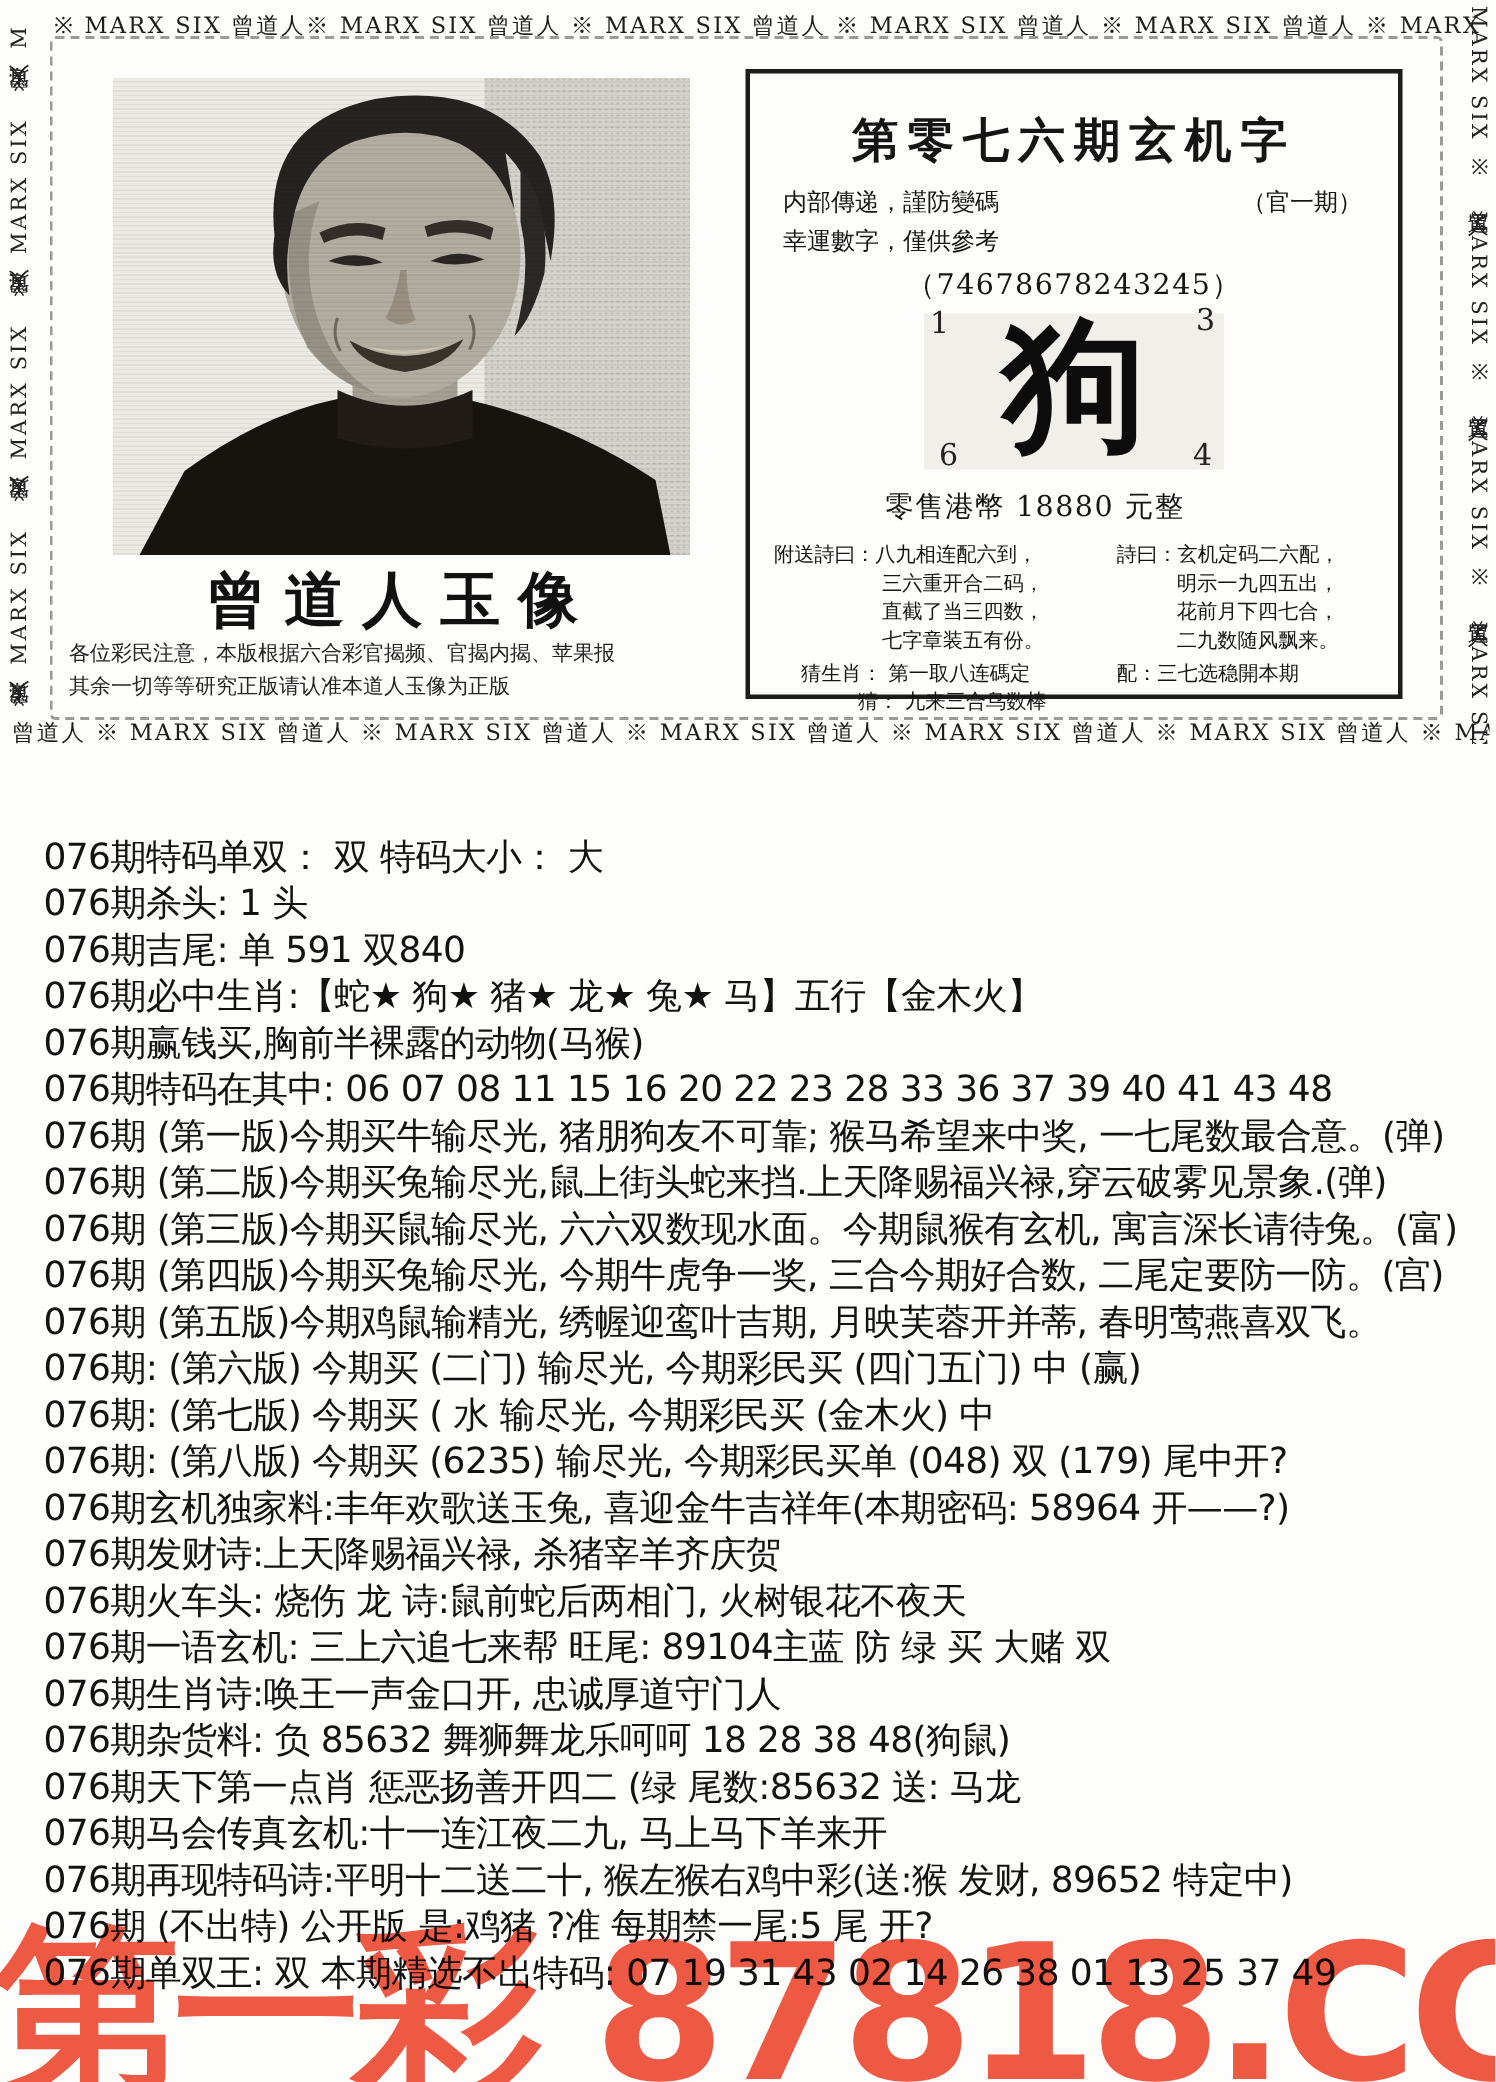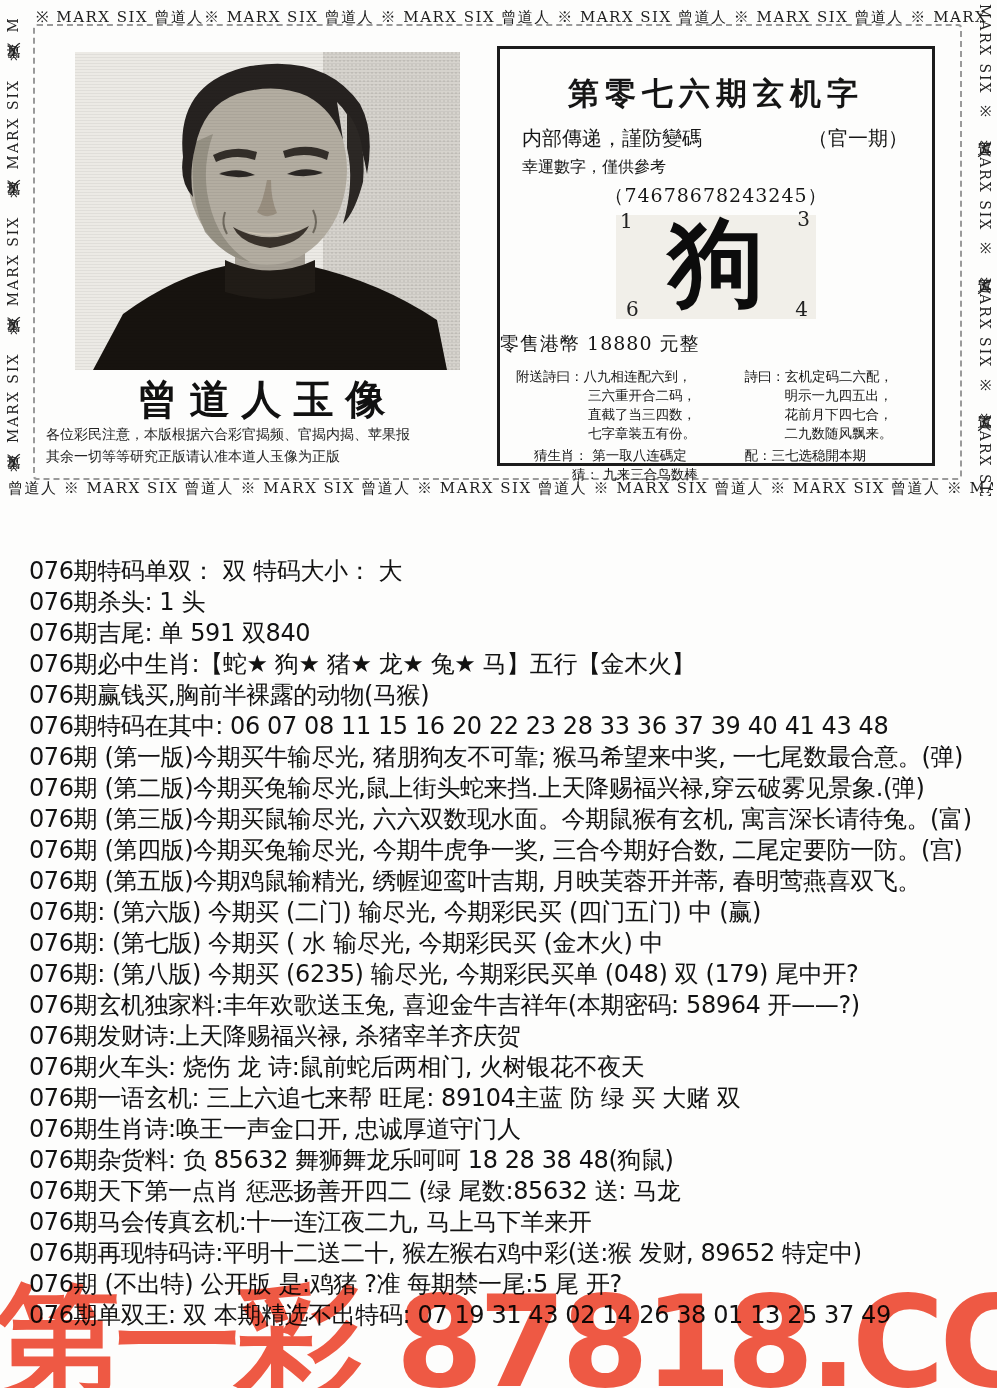--- a/index.html
+++ b/index.html
@@ -28,36 +28,36 @@
 
   
   .photo { position:absolute; left:75px; top:52px; width:385px; height:318px; overflow:hidden; }
   .photo::after { content:""; position:absolute; inset:0;
     background:repeating-linear-gradient(0deg, rgba(0,0,0,0.05) 0 1px, transparent 1px 3px);
     pointer-events:none; }
   .caption { position:absolute; left:70px; top:372px; width:395px; text-align:center;
     font-family:"DejaVu Serif","Liberation Serif",serif; font-weight:bold;
     font-size:40px; letter-spacing:12px; color:#111; }
   .notes { position:absolute; left:46px; top:424px; width:448px;
-    font-family:Liberation Mono, monospace; font-size:14px; line-height:22px; color:#242424; }
+    font-family:Liberation Sans, sans-serif; font-size:14px; line-height:22px; color:#242424; }
 
   
   .mystery-box { position:absolute; left:497px; top:46px; width:438px; height:420px;
     border:3px solid #1c1c1c; font-family:"DejaVu Serif","Liberation Serif",serif; color:#151515; box-sizing:border-box; }
   .mb-title { margin-top:24px; text-align:center; font-size:31px; font-weight:bold; letter-spacing:6px; }
-  .mb-subrow { display:flex; justify-content:space-between; padding:10px 24px 0 22px; font-size:20px; }
+  .mb-subrow { display:flex; justify-content:space-between; padding:10px 24px 0 22px; font-size:16px; }
   .mb-sub2 { padding:5px 0 0 22px; font-size:16px; }
   .mb-lucky { padding-top:5px; text-align:center; font-size:19px; letter-spacing:1px; }
   .mb-zodiac { position:relative; width:200px; height:104px; margin:6px auto 0; background:#f1efe9; }
   .zchar { position:absolute; left:50%; top:50%; transform:translate(-50%,-54%);
     font-size:96px; font-weight:bold; line-height:1; color:#0c0c0c; }
   .corner { position:absolute; font-size:20px; color:#222; }
   .tl { left:4px; top:-6px; } .tr { right:6px; top:-8px; }
   .bl { left:10px; bottom:-2px; } .br { right:8px; bottom:-2px; }
-  .mb-price { margin-top:12px; text-align:left; padding-right:52px; font-size:19px; letter-spacing:1px; }
+  .mb-price { margin-top:12px; text-align:center; padding-right:52px; font-size:19px; letter-spacing:1px; }
   .mb-poems { display:flex; margin-top:10px; padding:0 8px 0 16px; font-size:13.5px; line-height:19px; }
   .poem-left { width:56%; }
   .poem-right { width:44%; }
   .pindent { padding-left:72px; }
   .pindent2 { padding-left:40px; }
   .pguess { padding-left:18px; margin-top:3px; }
   .pguess2 { padding-left:56px; }
   .ppair { margin-top:3px; }
 
   

